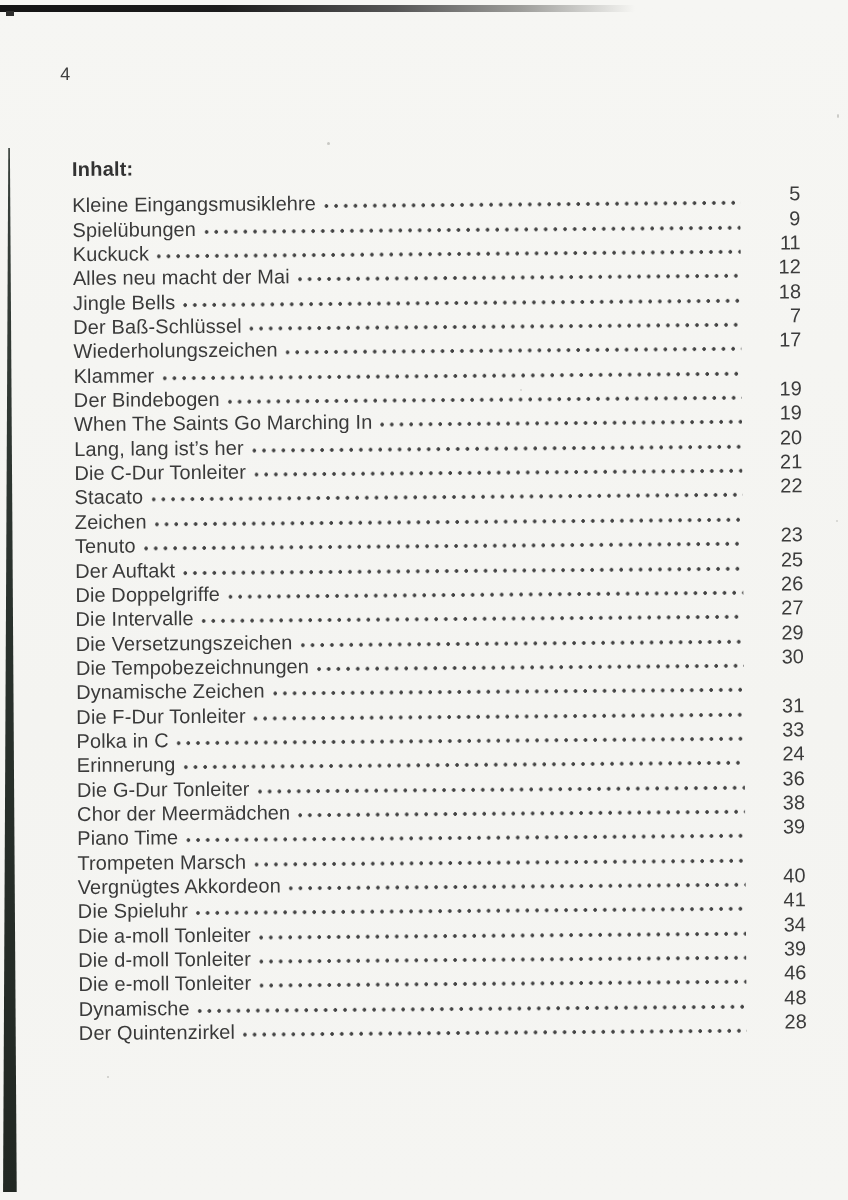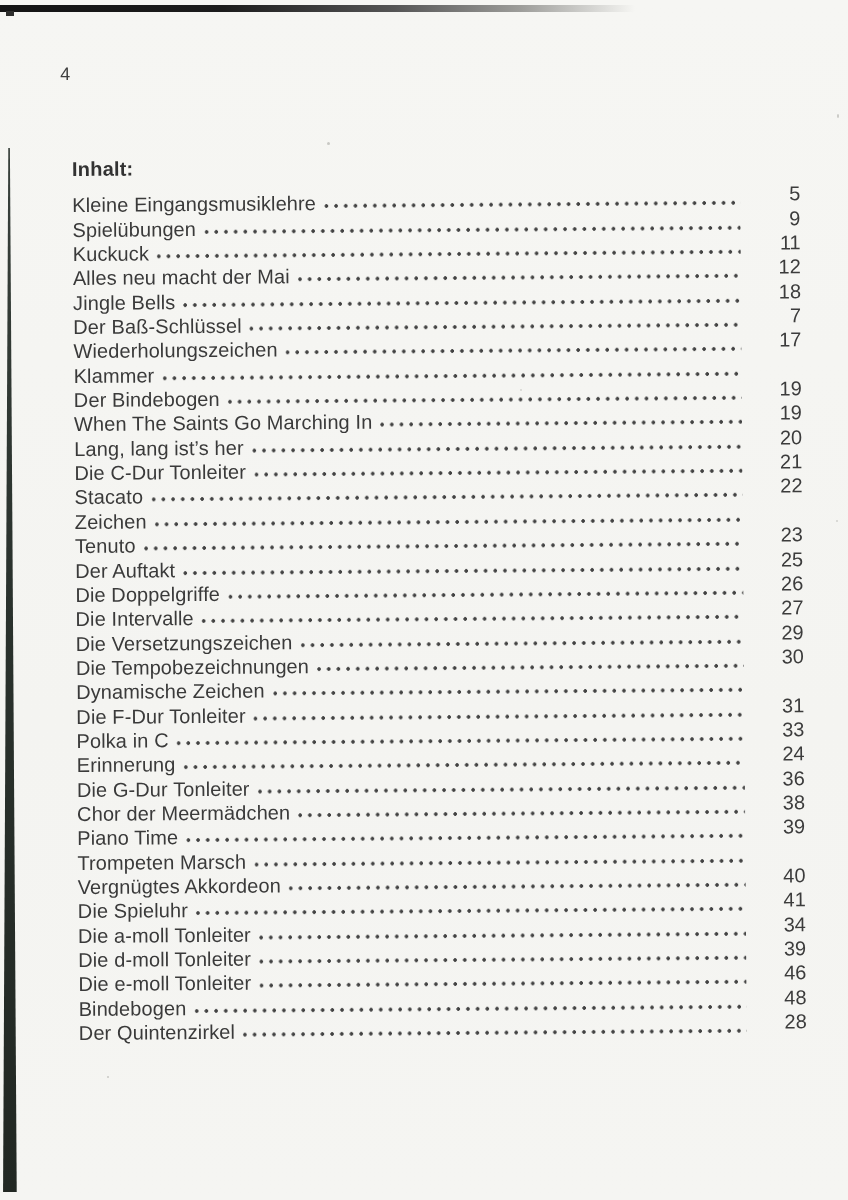--- a/index.html
+++ b/index.html
@@ -287,21 +287,21 @@
             <span class="title">Die d-moll Tonleiter</span>
             <span class="dots"></span>
             <span class="num">39</span>
           </div>
           <div class="row">
             <span class="title">Die e-moll Tonleiter</span>
             <span class="dots"></span>
             <span class="num">46</span>
           </div>
           <div class="row">
-            <span class="title">Bindebogen</span>
+            <span class="title">Dynamische</span>
             <span class="dots"></span>
             <span class="num">48</span>
           </div>
           <div class="row">
             <span class="title">Der Quintenzirkel</span>
             <span class="dots"></span>
             <span class="num">28</span>
           </div>
         </div>
     </div>

